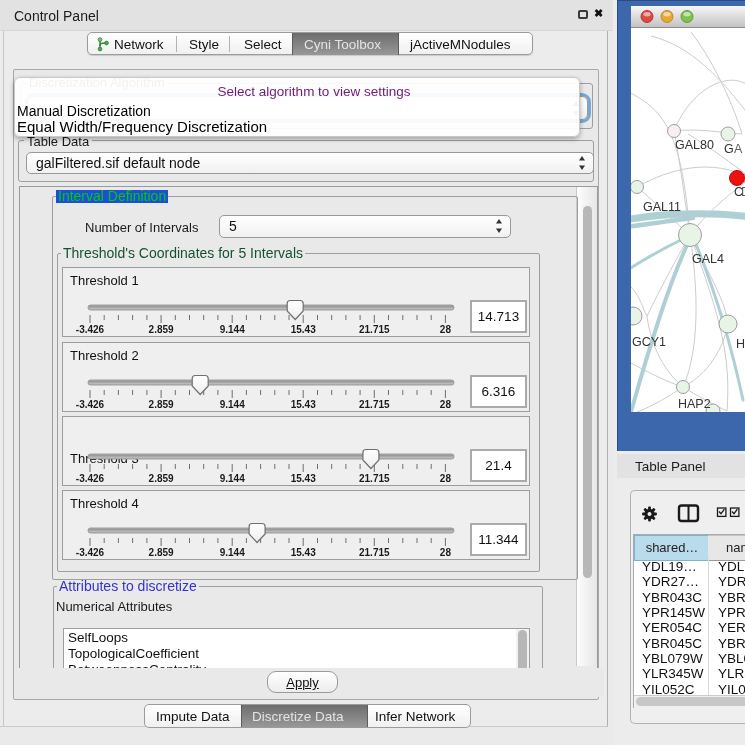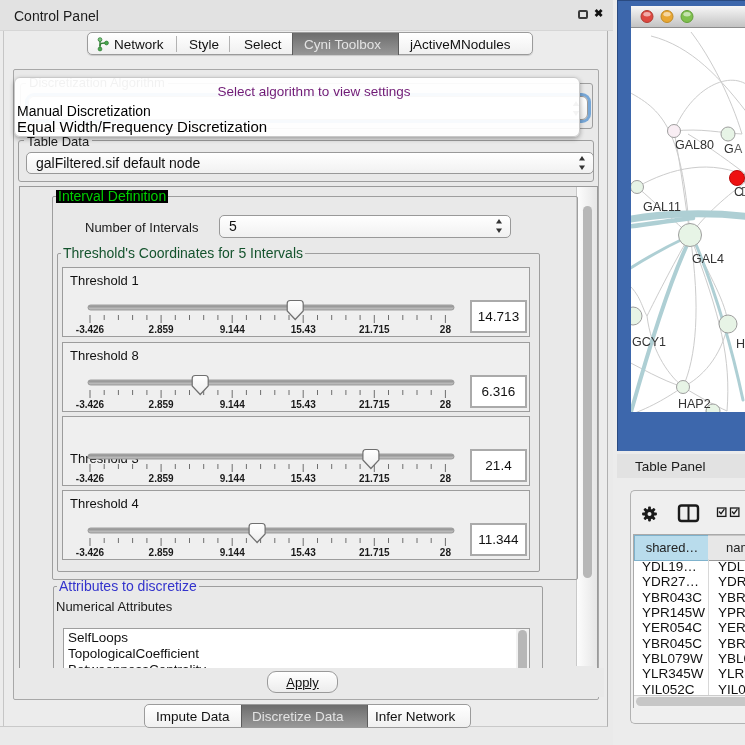--- a/index.html
+++ b/index.html
@@ -70,21 +70,21 @@
     <path d="M4 15 L7 10.5 L1 10.5 Z" fill="#333"></path>
   </svg>
 </div>
 
 <div class="abs" style="left:19px;top:186px;width:577px;height:481px;border:1px solid #9a9a9a;background:#e9e9e9;"></div>
 
 <div class="abs" style="left:576px;top:187px;width:20px;height:479px;background:linear-gradient(90deg,#fdfdfd,#e6e6e6);border-left:1px solid #c9c9c9;"></div>
 <div class="abs" style="left:583px;top:206px;width:9px;height:372px;background:#b7b7b7;border-radius:4.5px;"></div>
 
 <div class="gbox" style="left:52px;top:196px;width:524px;height:382px;border-radius:2px;"></div>
-<div class="abs fs13 legend" style="left:56px;top:190px;color:#00ce00;background:#000000;">Interval Definition</div>
+<div class="abs fs13 legend" style="left:56px;top:190px;color:#00ce00;background:#1d4ed8;">Interval Definition</div>
 
 <div class="abs fs13 bold" style="left:85px;top:220px;color:#1a1a1a;text-align:center;">Number of Intervals</div>
 <div class="combo" style="left:219px;top:215px;width:290px;height:21px;">
   <div class="ctext">5</div>
   <svg class="stepper" style="top:2px;" width="8" height="16" viewBox="0 0 8 16">
     <path d="M4 1 L7 5.5 L1 5.5 Z" fill="#333"></path>
     <path d="M4 15 L7 10.5 L1 10.5 Z" fill="#333"></path>
   </svg>
 </div>
 
@@ -132,21 +132,21 @@
   </svg>
   <div class="tlabel" style="left:27.0px;top:56px;">-3.426</div>
     <div class="tlabel" style="left:98.1px;top:56px;">2.859</div>
     <div class="tlabel" style="left:169.2px;top:56px;">9.144</div>
     <div class="tlabel" style="left:240.2px;top:56px;">15.43</div>
     <div class="tlabel" style="left:311.3px;top:56px;">21.715</div>
     <div class="tlabel" style="left:382.4px;top:56px;">28</div>
   <div class="vbox" style="left:407px;top:32px;width:53px;height:29px;line-height:29px;">14.713</div>
 </div>
 <div class="tickpanel" style="left:62px;top:342px;width:466px;height:68px;">
-  <div class="abs fs13 bold" style="left:7px;top:5px;color:#111;">Threshold 8</div>
+  <div class="abs fs13 bold" style="left:7px;top:5px;color:#111;">Threshold 2</div>
   <svg class="abs" style="left:0;top:0;" width="466" height="68" viewBox="0 0 466 68">
     <defs>
         <linearGradient id="thg" x1="0" y1="0" x2="0" y2="1">
       <stop offset="0" stop-color="#ffffff"></stop>
           <stop offset="1" stop-color="#ededed"></stop>
     </linearGradient>
       </defs>
     <rect x="25" y="37" width="366" height="5" rx="2.5" fill="#b9b9b9" stroke="#8b8b8b" stroke-width="0.8"></rect>
     <rect x="25.5" y="37.5" width="365" height="2" rx="1" fill="#9a9a9a"></rect>
     <line x1="27.0" y1="47" x2="27.0" y2="55" stroke="#6e6e6e" stroke-width="1"></line>

